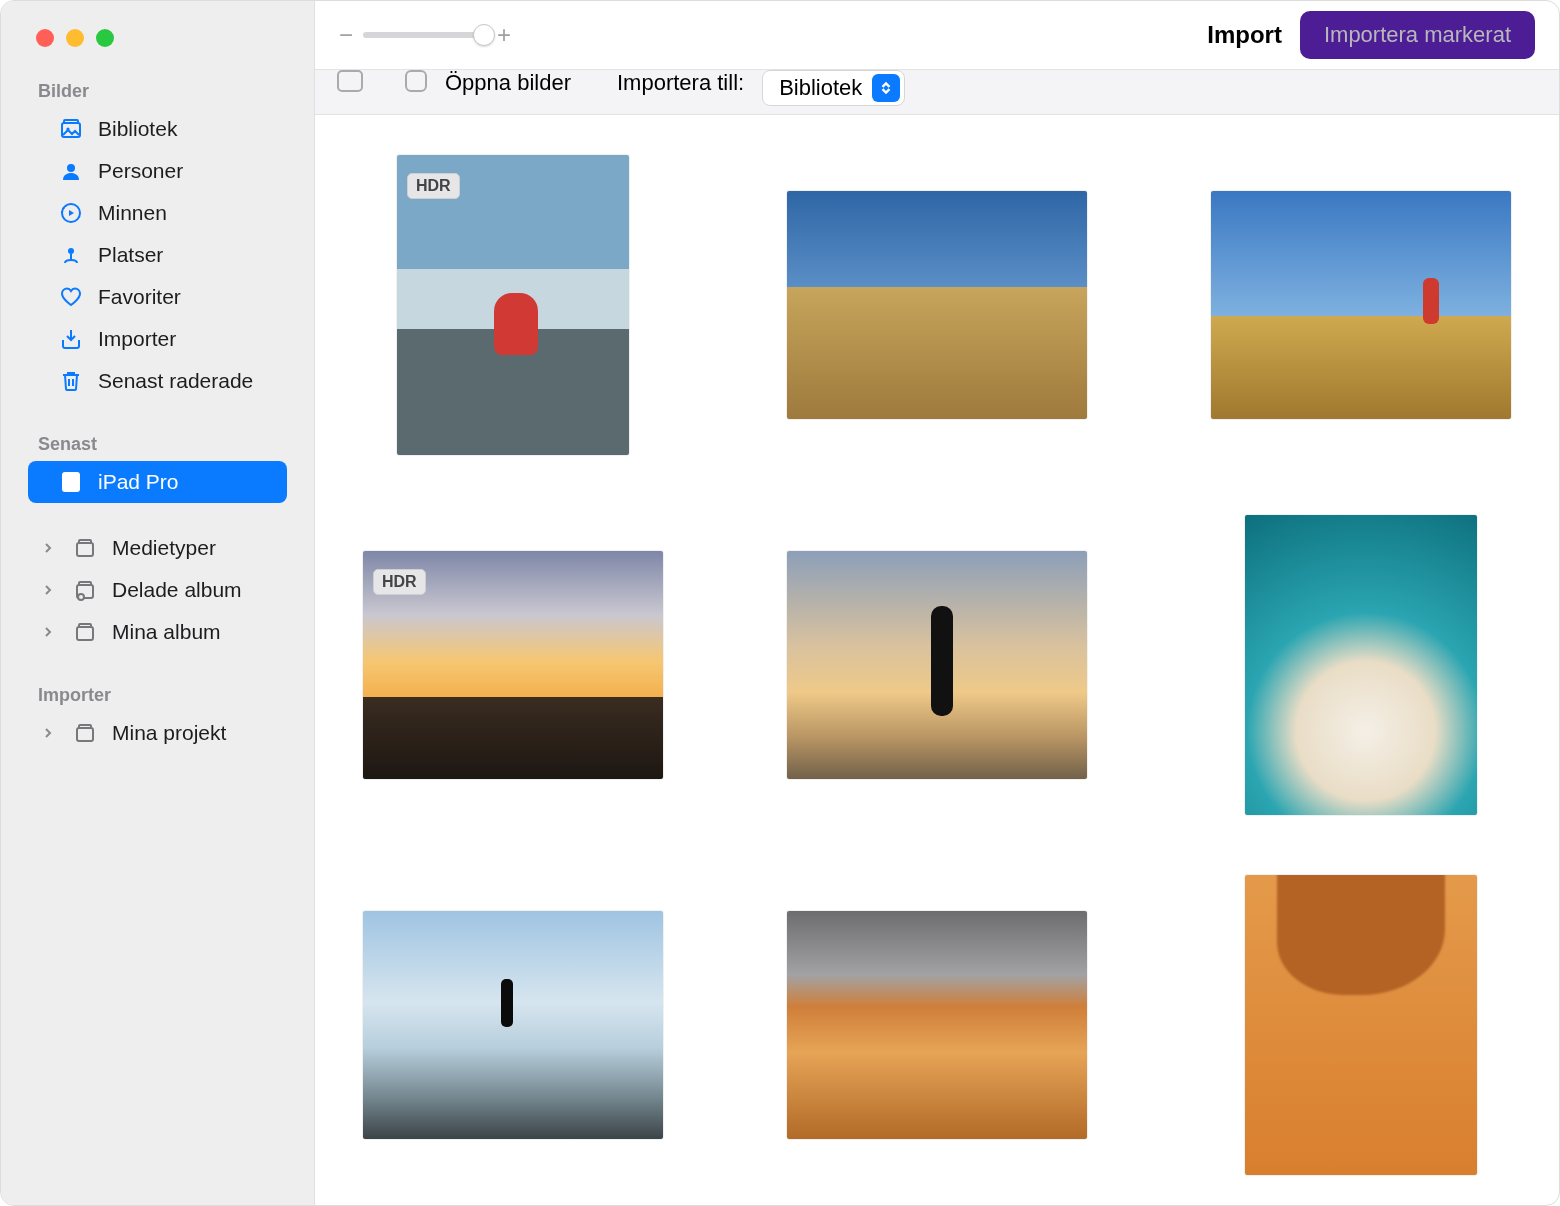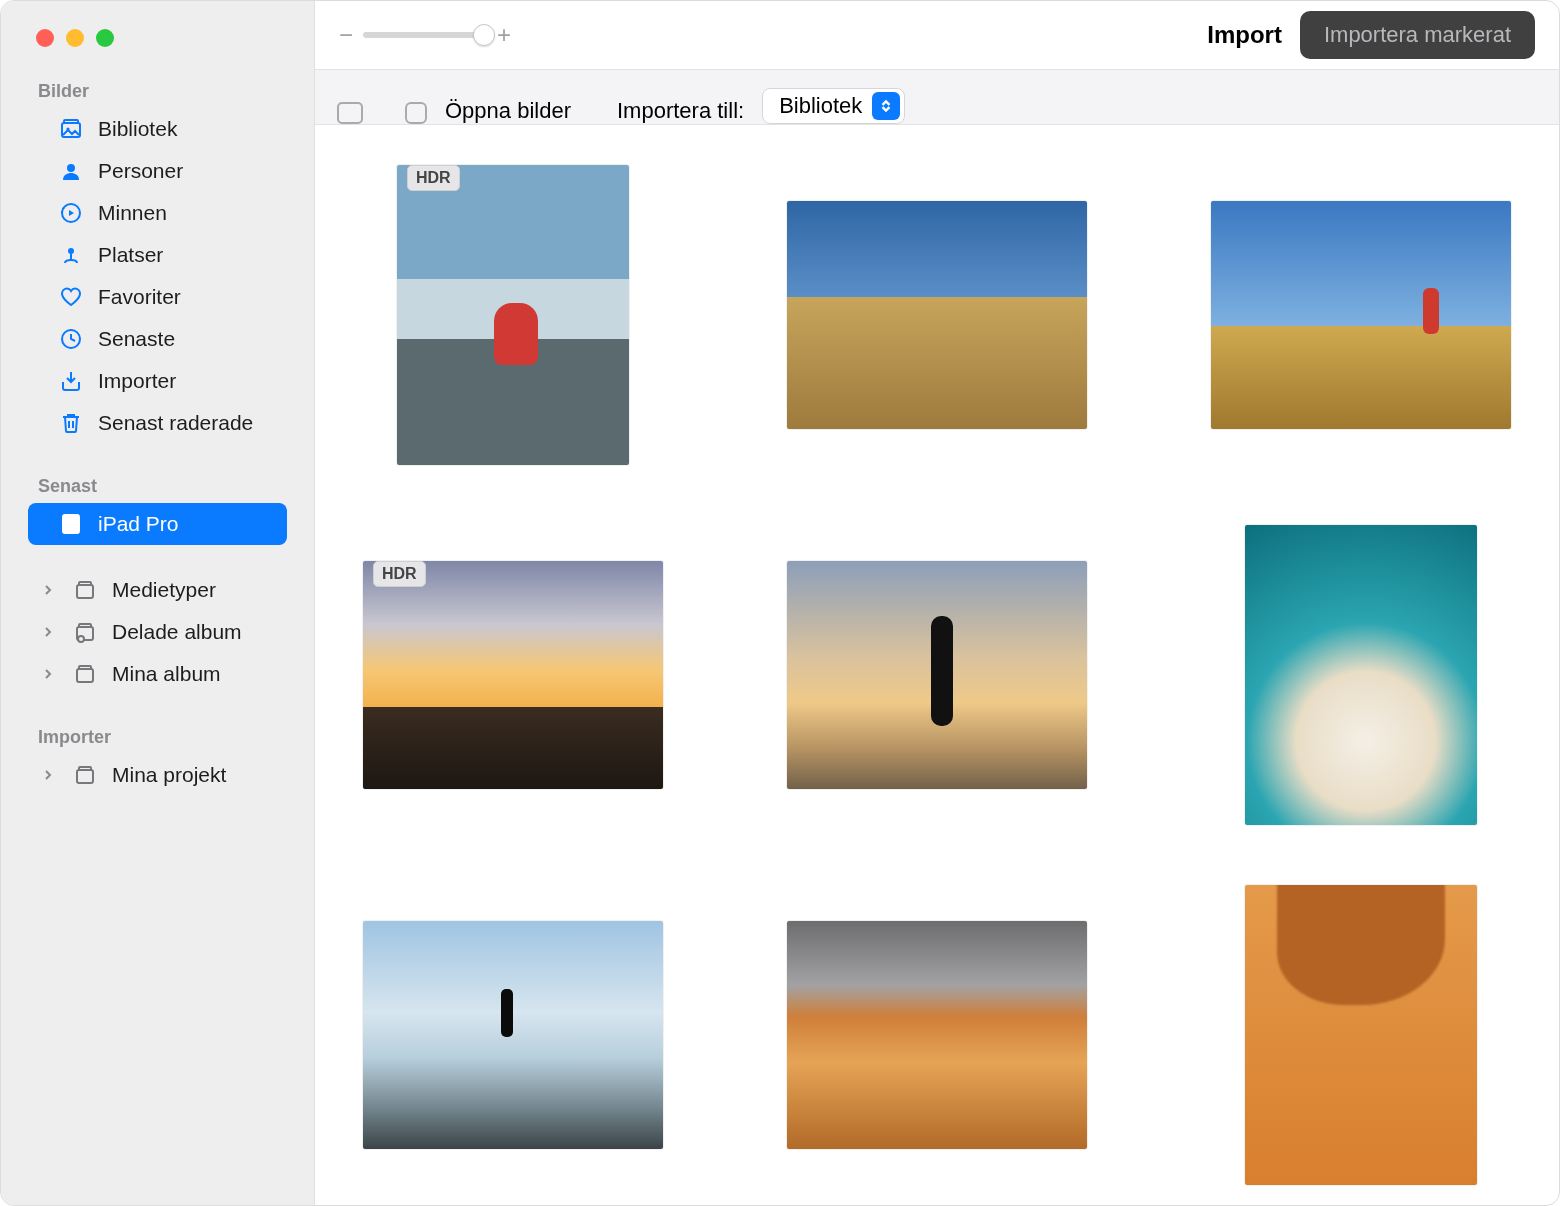--- a/index.html
+++ b/index.html
@@ -117,34 +117,34 @@
   }
   .btn {
     padding: 11px 24px;
     border-radius: 10px;
     font-size: 22px;
     font-weight: 500;
     border: none;
     cursor: pointer;
   }
   .btn.disabled {
-    background: #404040;
+    background: #4c1d95;
     color: #b8b8bc;
   }
   .btn.primary {
     background: #0a7aff;
     color: #fff;
   }
   .subbar {
-    height: 56px;
+    height: 46px;
     background: #f4f4f6;
     border-top: 1px solid #e3e3e5;
     border-bottom: 1px solid #e3e3e5;
     display: flex;
-    align-items: flex-end;
+    align-items: flex-start;
     padding: 0 22px;
     gap: 18px;
     font-size: 22px;
   }
   .checkbox {
     width: 26px; height: 22px;
     border: 2.5px solid #aaa;
     border-radius: 5px;
     display: inline-block;
   }
@@ -188,21 +188,21 @@
   .thumb {
     position: relative;
     box-shadow: 0 0 0 1px rgba(0,0,0,0.06);
     background: #888;
     border-radius: 2px;
   }
   .thumb.landscape { width: 300px; height: 228px; }
   .thumb.portrait { width: 232px; height: 300px; }
   .hdr-badge {
     position: absolute;
-    top: 0; left: 10px;
+    top: 18px; left: 10px;
     background: #e6e6e8;
     color: #444;
     font-weight: 700;
     font-size: 16px;
     padding: 3px 8px;
     border-radius: 5px;
     border: 1px solid #cfcfd2;
   }
 
   
@@ -279,29 +279,20 @@
       <span class="icon">
         <svg viewBox="0 0 24 24" fill="none" stroke="#0a7aff" stroke-width="2">
             <path d="M12 20 C12 20 3 14 3 8.5 C3 5.5 5.5 3.5 8 3.5 C10 3.5 11.3 4.8 12 6 C12.7 4.8 14 3.5 16 3.5 C18.5 3.5 21 5.5 21 8.5 C21 14 12 20 12 20 Z"></path>
           </svg>
       </span>
       <span>Favoriter</span>
     </div>
     <div class="nav-item nochev">
       <span class="icon">
         <svg viewBox="0 0 24 24" fill="none" stroke="#0a7aff" stroke-width="2">
-            <circle cx="12" cy="12" r="9"></circle>
-            <path d="M12 7 L12 12 L16 14"></path>
-          </svg>
-      </span>
-      <span>Senaste</span>
-    </div>
-    <div class="nav-item nochev">
-      <span class="icon">
-        <svg viewBox="0 0 24 24" fill="none" stroke="#0a7aff" stroke-width="2">
             <path d="M12 3 L12 13"></path>
             <path d="M8 9 L12 13 L16 9"></path>
             <path d="M4 13 L4 19 C4 20 5 21 6 21 L18 21 C19 21 20 20 20 19 L20 13"></path>
           </svg>
       </span>
       <span>Importer</span>
     </div>
     <div class="nav-item nochev">
       <span class="icon">
         <svg viewBox="0 0 24 24" fill="none" stroke="#0a7aff" stroke-width="2">

